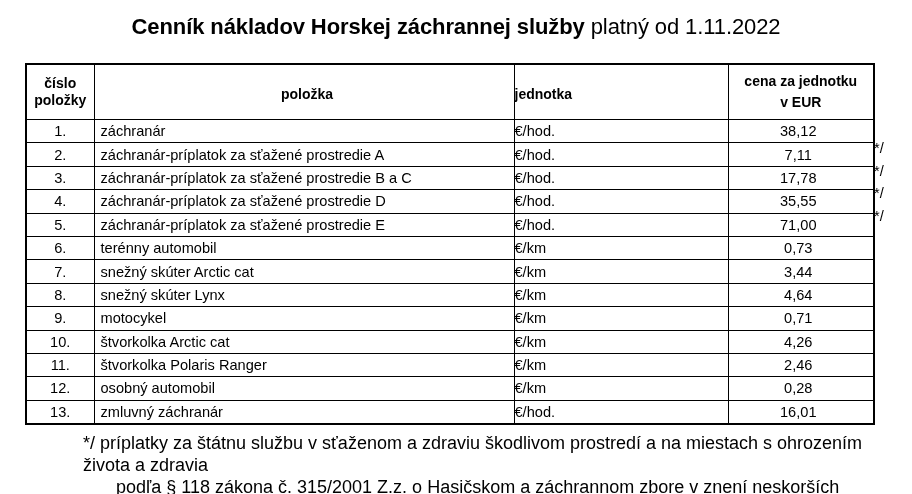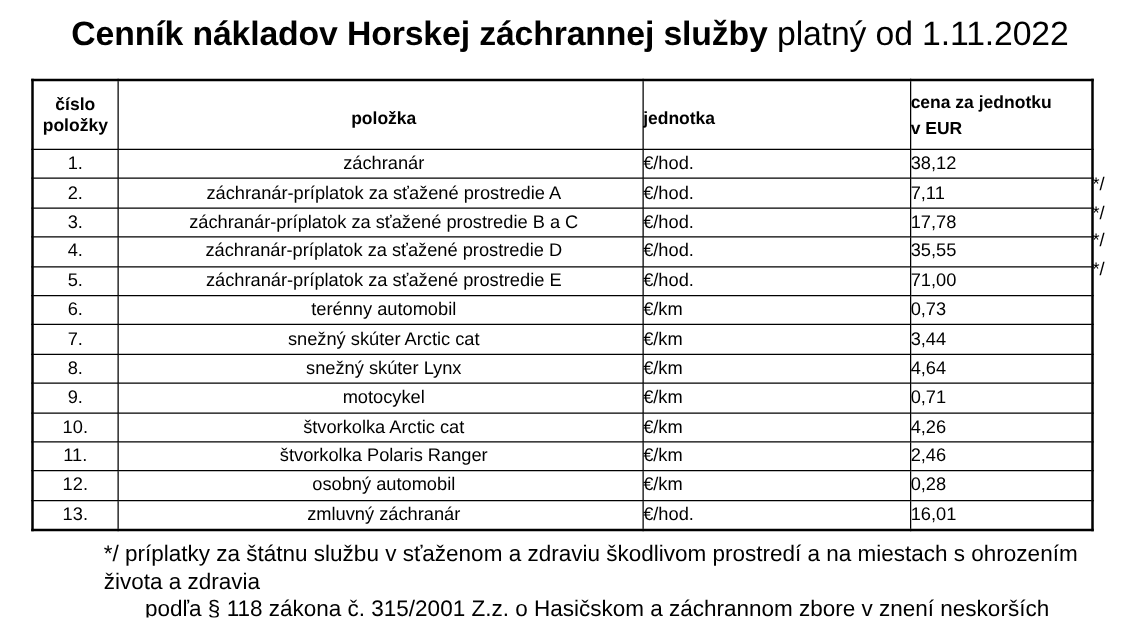--- a/index.html
+++ b/index.html
@@ -16,21 +16,21 @@
     position: relative;
   }
 
   
   .doc-title {
     position: absolute;
     left: 0;
     top: 14px;
     width: 912px;
     text-align: center;
-    font-size: 27px;
+    font-size: 22px;
     line-height: 26px;
     white-space: nowrap;
     letter-spacing: -0.1px;
   }
   .doc-title .t-strong {
     font-weight: bold;
   }
   .doc-title .t-normal {
     font-weight: normal;
   }
@@ -78,39 +78,39 @@
     padding-left: 6px !important;
     vertical-align: top;
     padding-top: 4px !important;
   }
   th.h-unit {
     text-align: left;
     vertical-align: top;
     padding-top: 4px !important;
   }
   th.h-price {
-    text-align: left;
+    text-align: center;
     line-height: 21px;
   }
 
   tbody td {
     height: 22.4px;
     font-size: 14.6px;
   }
   td.d-num {
     text-align: center;
   }
   td.d-item {
-    text-align: center;
+    text-align: left;
     padding-left: 6px !important;
   }
   td.d-unit {
   }
   td.d-price {
-    text-align: left;
+    text-align: center;
     padding-right: 5px !important;
   }
 
   
   .star-col {
     position: absolute;
     left: 874px;
     top: 63px;
     width: 36px;
     font-size: 14.6px;

